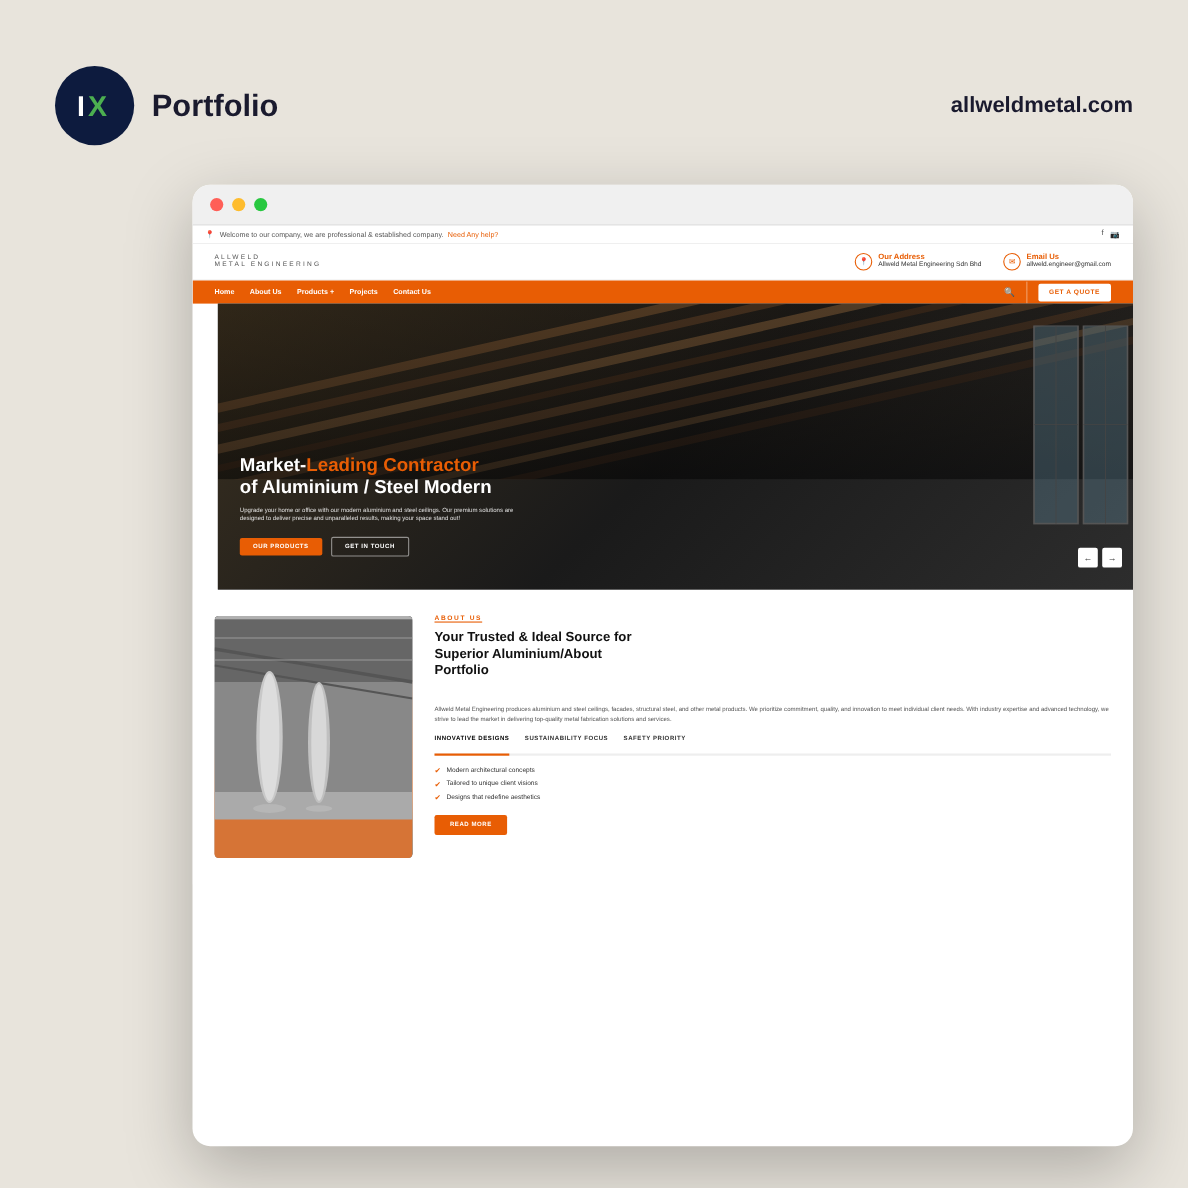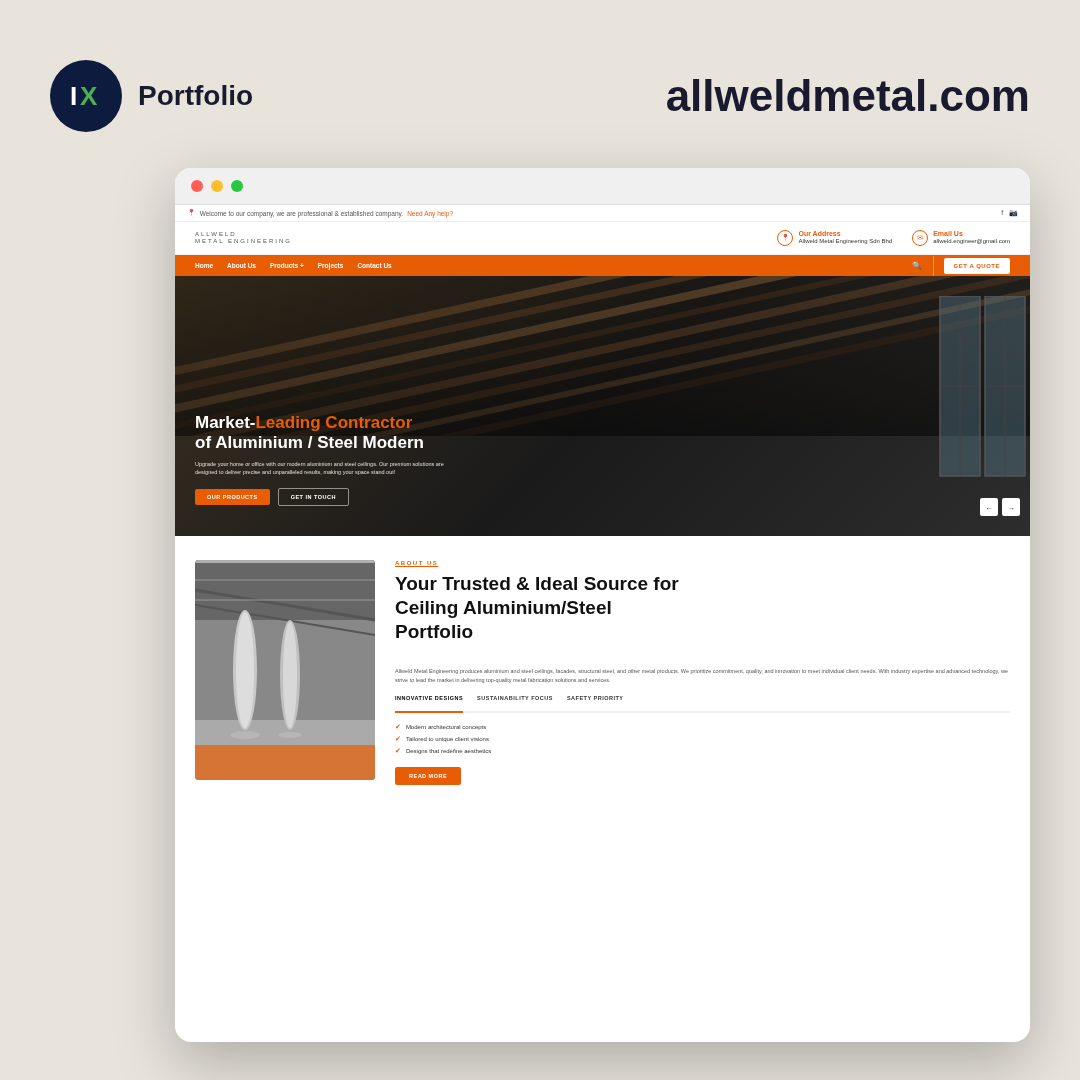--- a/index.html
+++ b/index.html
@@ -44,21 +44,21 @@
       height: 40px;
     }
 
     .portfolio-text {
       font-size: 28px;
       font-weight: 700;
       color: #1a1a2e;
     }
 
     .domain-text {
-      font-size: 44px;
+      font-size: 20px;
       font-weight: 700;
       color: #1a1a2e;
     }
 
     
     .browser-mockup {
       position: absolute;
       top: 168px;
       left: 175px;
       right: 50px;
@@ -231,20 +231,21 @@
       border-radius: 2px;
       letter-spacing: 0.5px;
     }
 
     
     .hero-section {
       position: relative;
       height: 260px;
       background: #2a2a2a;
       overflow: hidden;
+      margin-left: 23px;
     }
 
     .hero-bg {
       position: absolute;
       inset: 0;
       background: linear-gradient(135deg, #3a3020 0%, #1a1a1a 50%, #2d2d2d 100%);
     }
 
     
     .ceiling-slats {
@@ -358,21 +359,21 @@
       font-size: 6px;
       font-weight: 700;
       color: #e85d04;
       letter-spacing: 1.5px;
       margin-bottom: 6px;
       text-transform: uppercase;
       text-decoration: underline;
     }
 
     .about-title {
-      font-size: 19px;
+      font-size: 12px;
       font-weight: 900;
       color: #111;
       line-height: 1.25;
       margin-bottom: 24px;
     }
 
     .about-desc {
       font-size: 5.5px;
       color: #555;
       line-height: 1.6;
@@ -595,21 +596,21 @@
 
             <rect x="0" y="0" width="180" height="3" fill="#b0b0b0"></rect>
             <line x1="0" y1="20" x2="180" y2="20" stroke="#999" stroke-width="1"></line>
             <line x1="0" y1="40" x2="180" y2="40" stroke="#999" stroke-width="1"></line>
           </svg>
         </div>
         <div class="about-content">
           <div class="about-label">ABOUT US</div>
           <div class="about-title">
             <span>Your Trusted &amp; Ideal Source for</span><br>
-            <span>Ceiling Aluminium/Steel</span><br>
+            <span>Superior Aluminium/About</span><br>
             <span>Portfolio</span>
           </div>
           <div class="about-desc">Allweld Metal Engineering produces aluminium and steel ceilings, facades, structural steel, and other metal products. We prioritize commitment, quality, and innovation to meet individual client needs. With industry expertise and advanced technology, we strive to lead the market in delivering top-quality metal fabrication solutions and services.</div>
 
           <div class="about-tabs">
             <span class="about-tab active">INNOVATIVE DESIGNS</span>
             <span class="about-tab">SUSTAINABILITY FOCUS</span>
             <span class="about-tab">SAFETY PRIORITY</span>
           </div>
 

